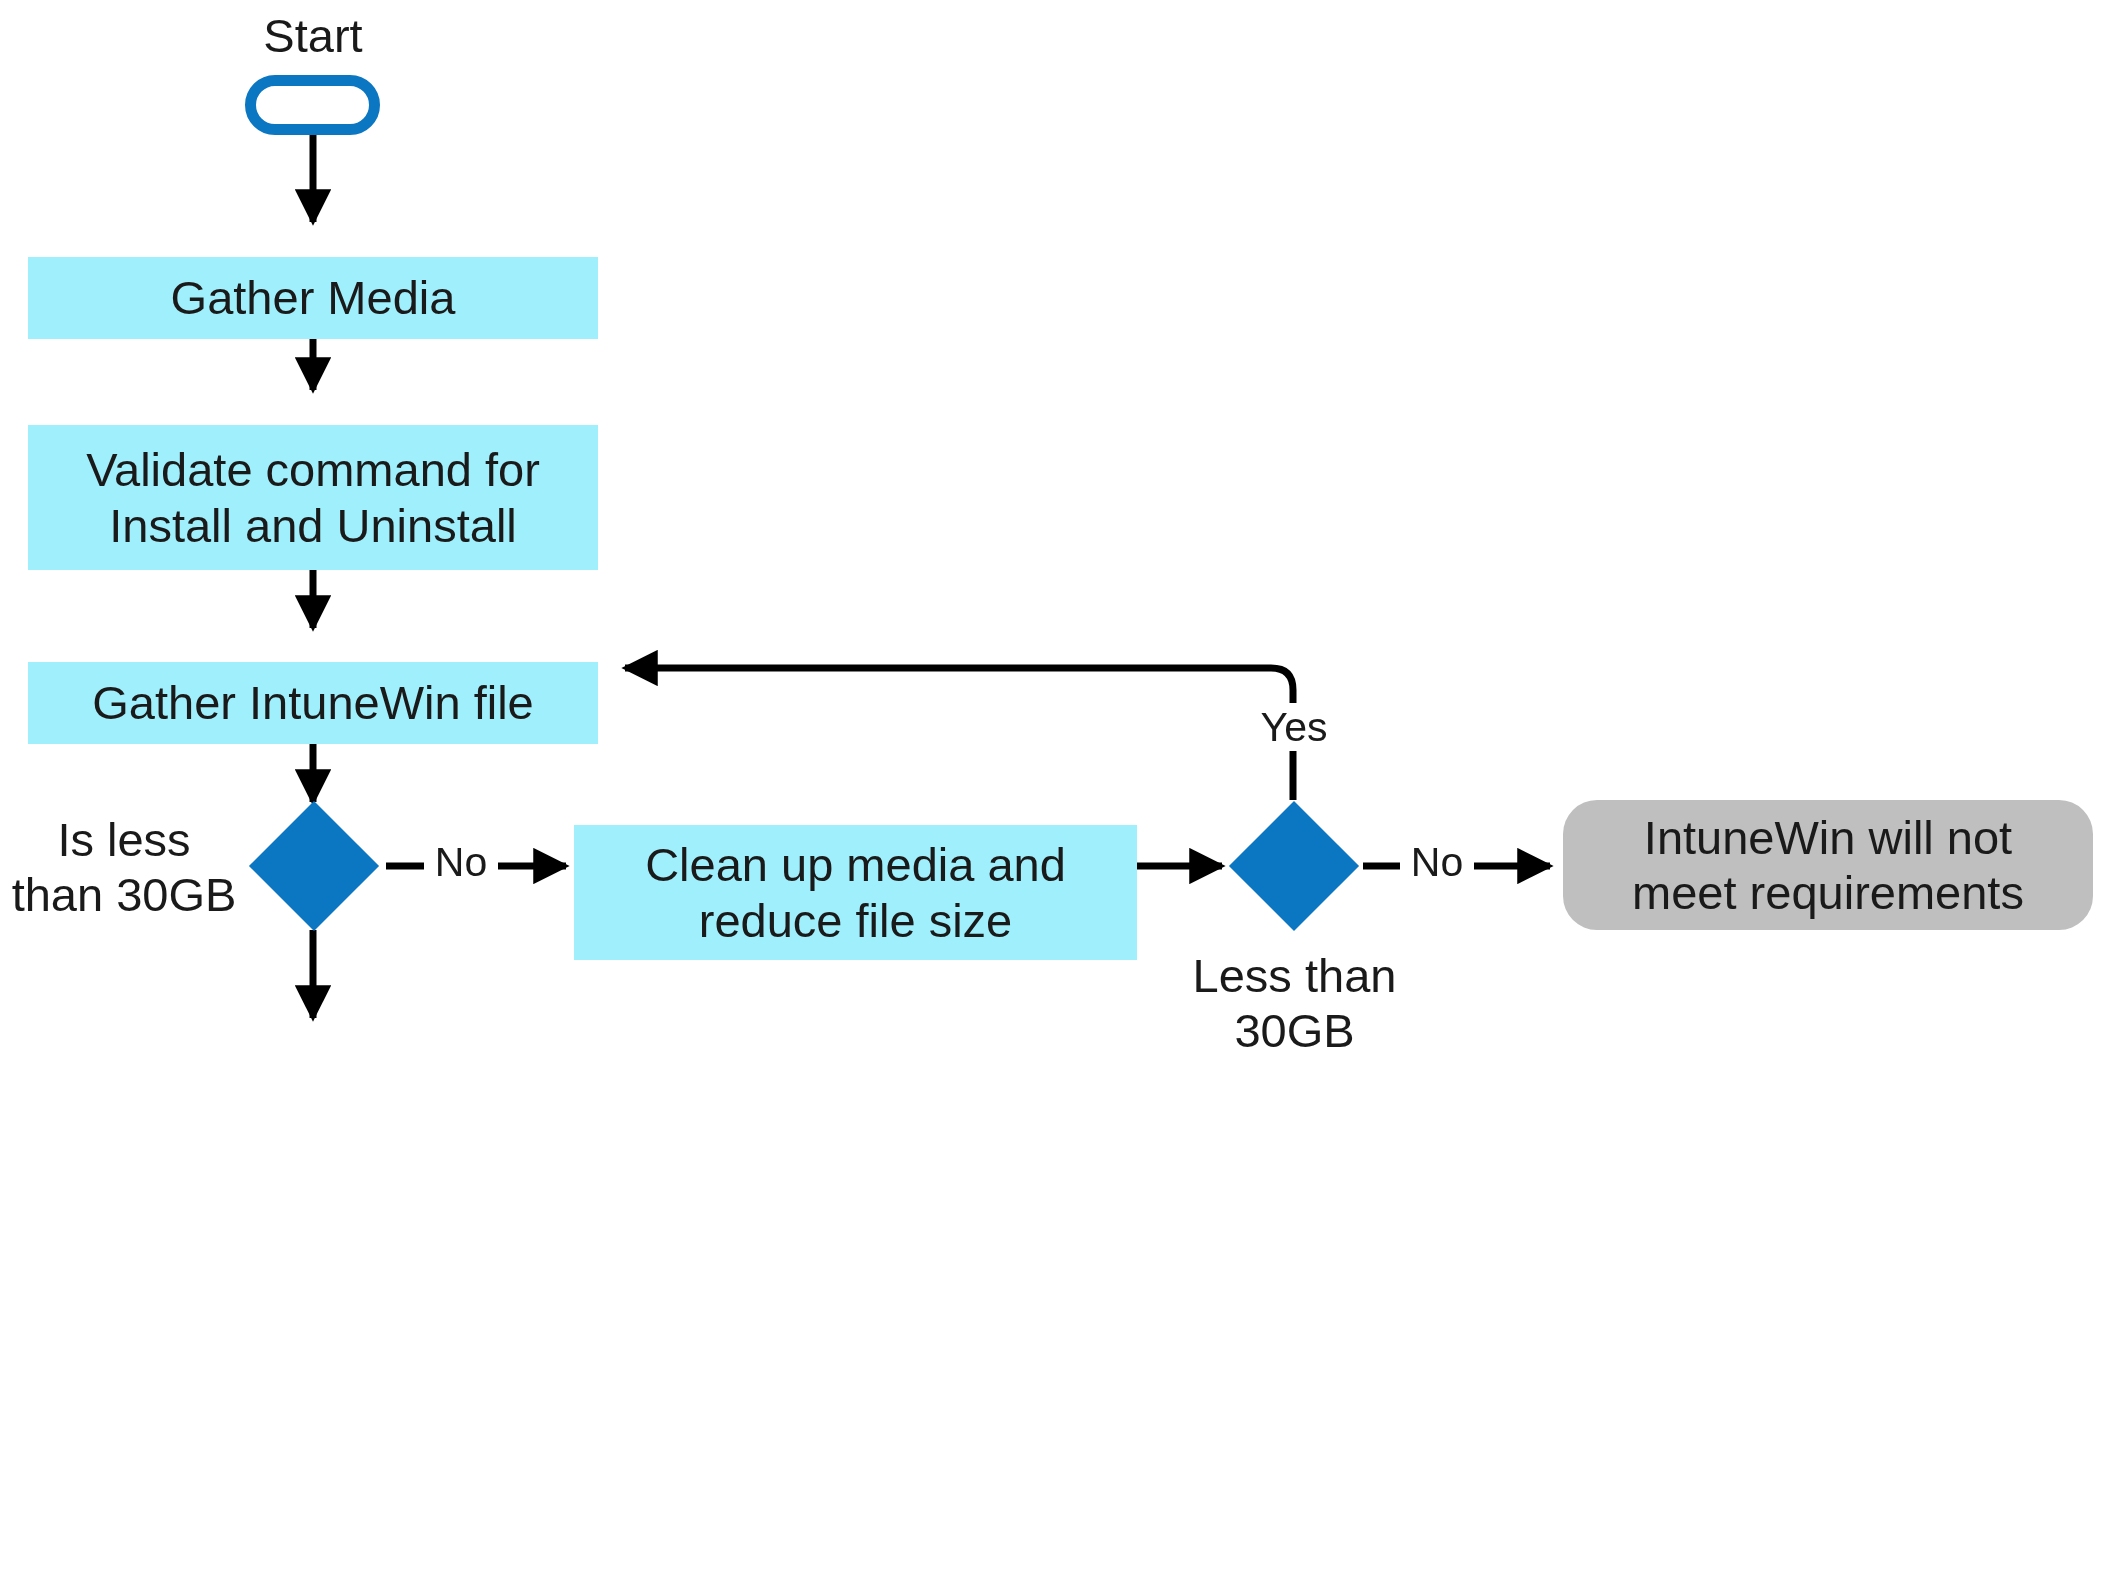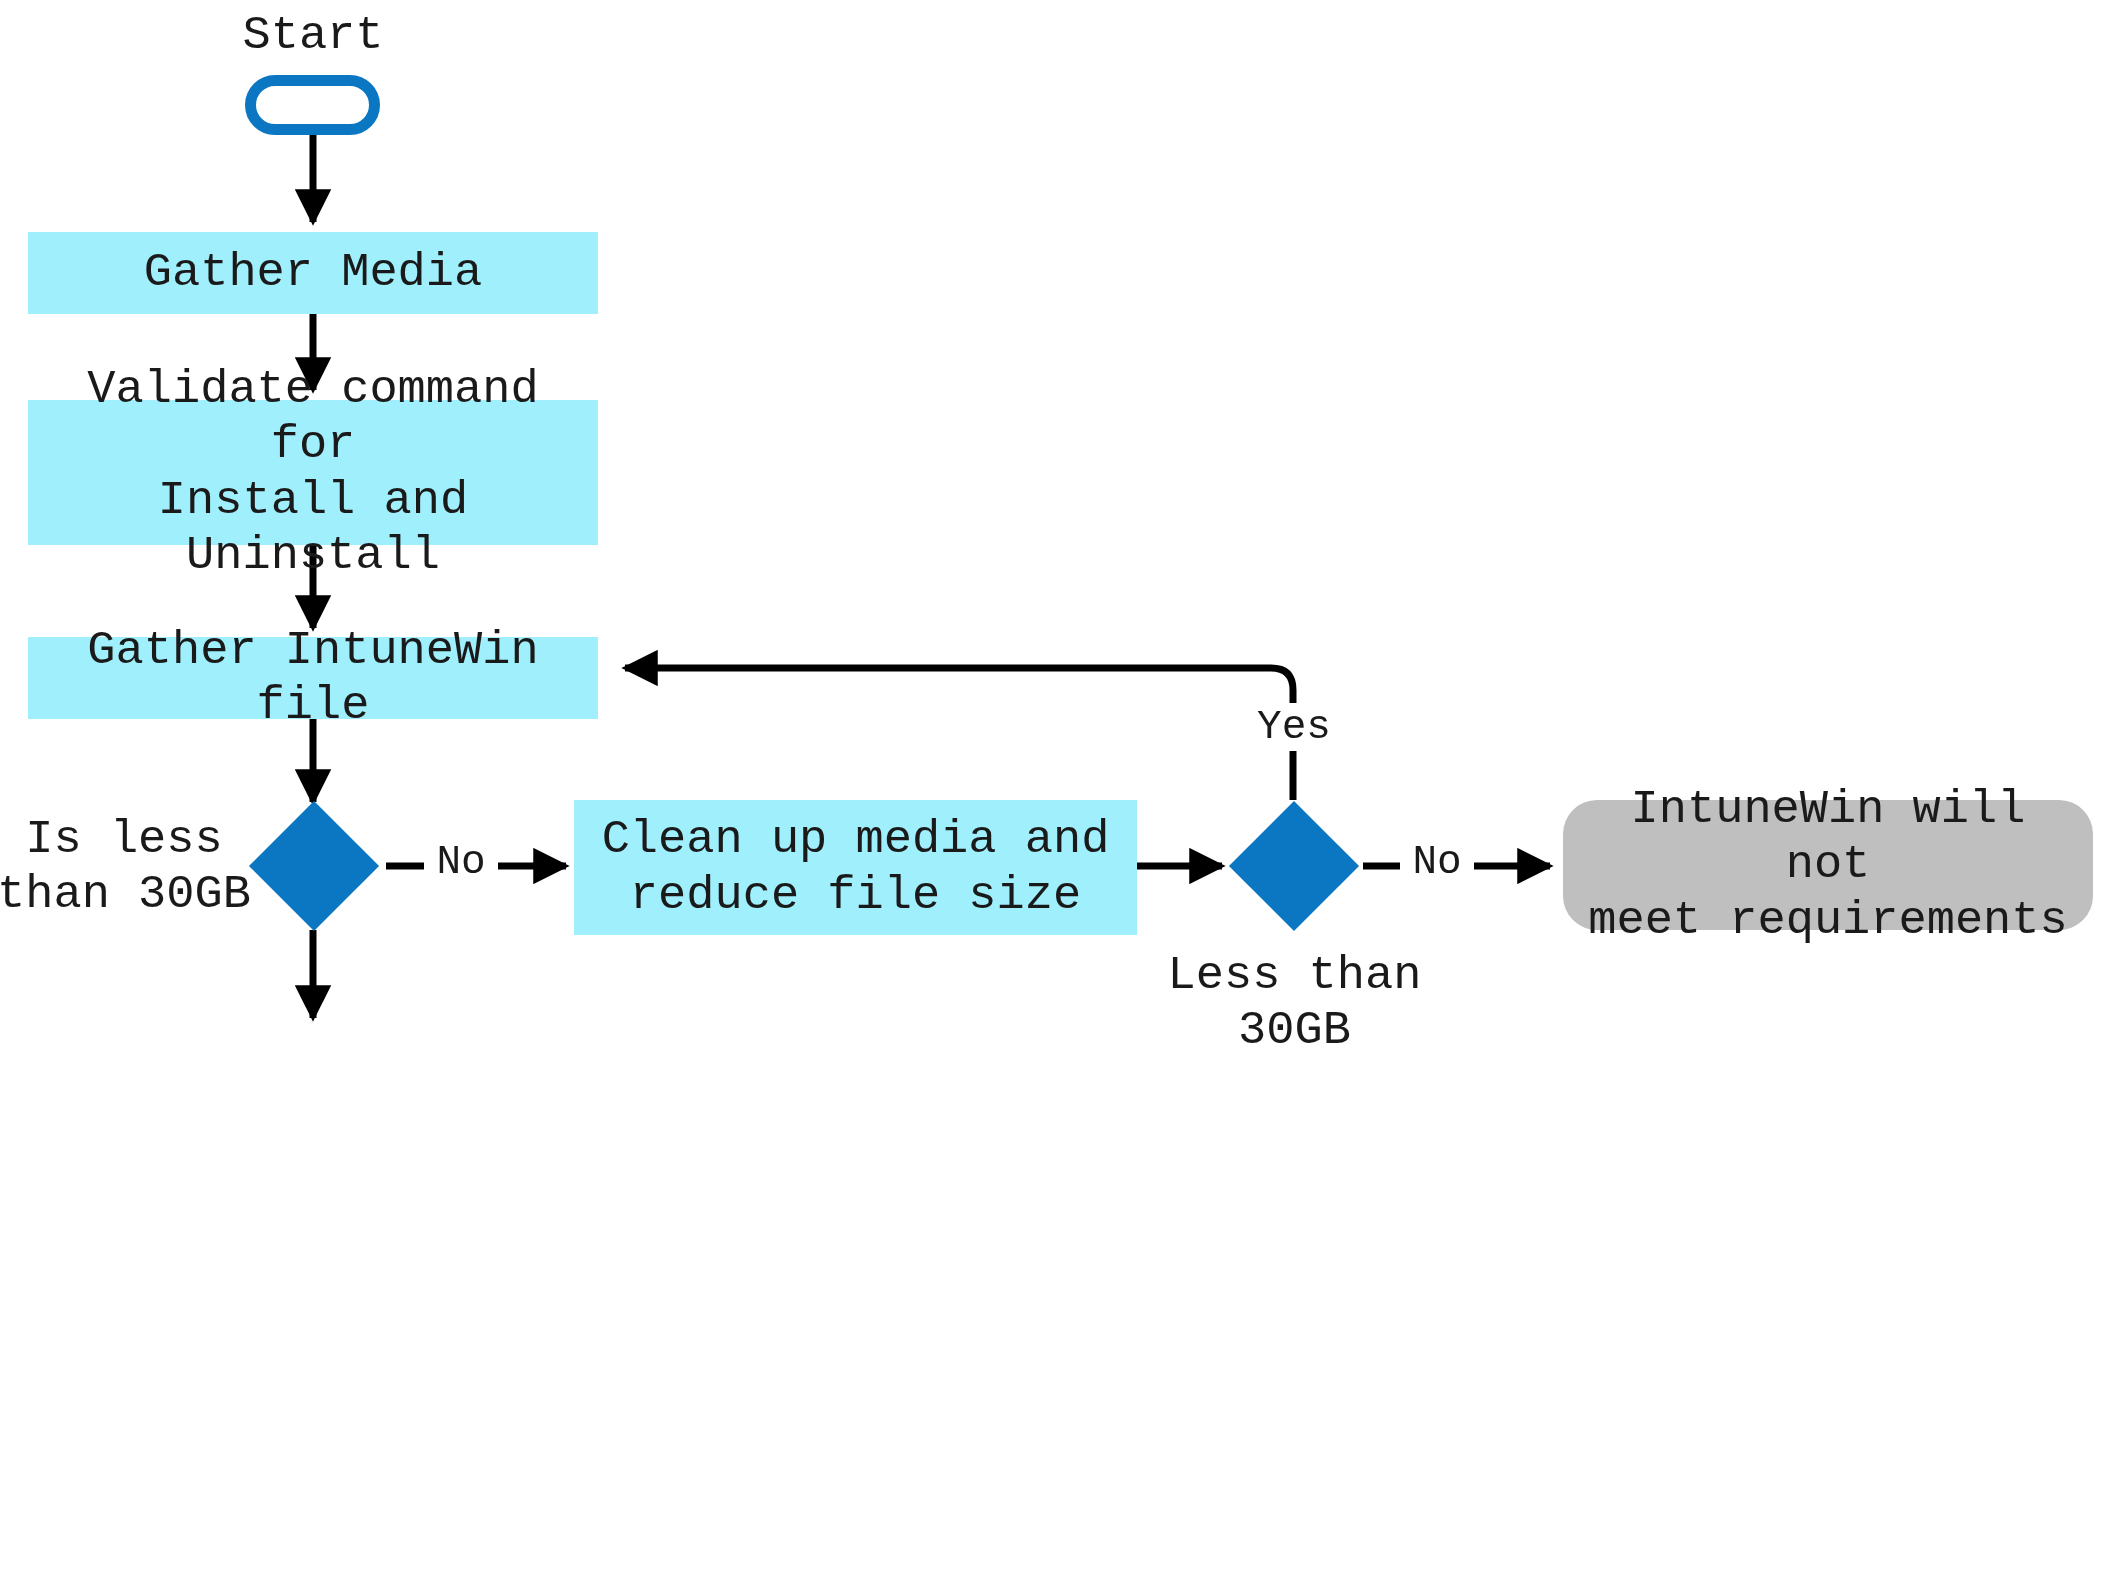--- a/index.html
+++ b/index.html
@@ -5,21 +5,21 @@
   html, body {
     margin: 0;
     padding: 0;
     background: #ffffff;
   }
   #canvas {
     position: relative;
     width: 2125px;
     height: 1172px;
     background: #ffffff;
-    font-family: Liberation Mono, monospace;
+    font-family: Liberation Sans, sans-serif;
     overflow: hidden;
   }
   #edges {
     position: absolute;
     left: 0;
     top: 0;
     width: 2125px;
     height: 1590px;
     pointer-events: none;
   }
@@ -31,20 +31,21 @@
     justify-content: center;
     text-align: center;
     color: #1a1a1a;
     line-height: 1.18;
     white-space: pre-line;
   }
   .proc {
     background: #9FEFFC;
     font-size: 47px;
     padding: 2px 10px;
+    margin-top: 25px;
   }
   .terminal-gray {
     background: #BFBFBF;
     border-radius: 34px;
     font-size: 47px;
     padding: 2px 14px;
   }
   .start-pill {
     position: absolute;
     box-sizing: border-box;

